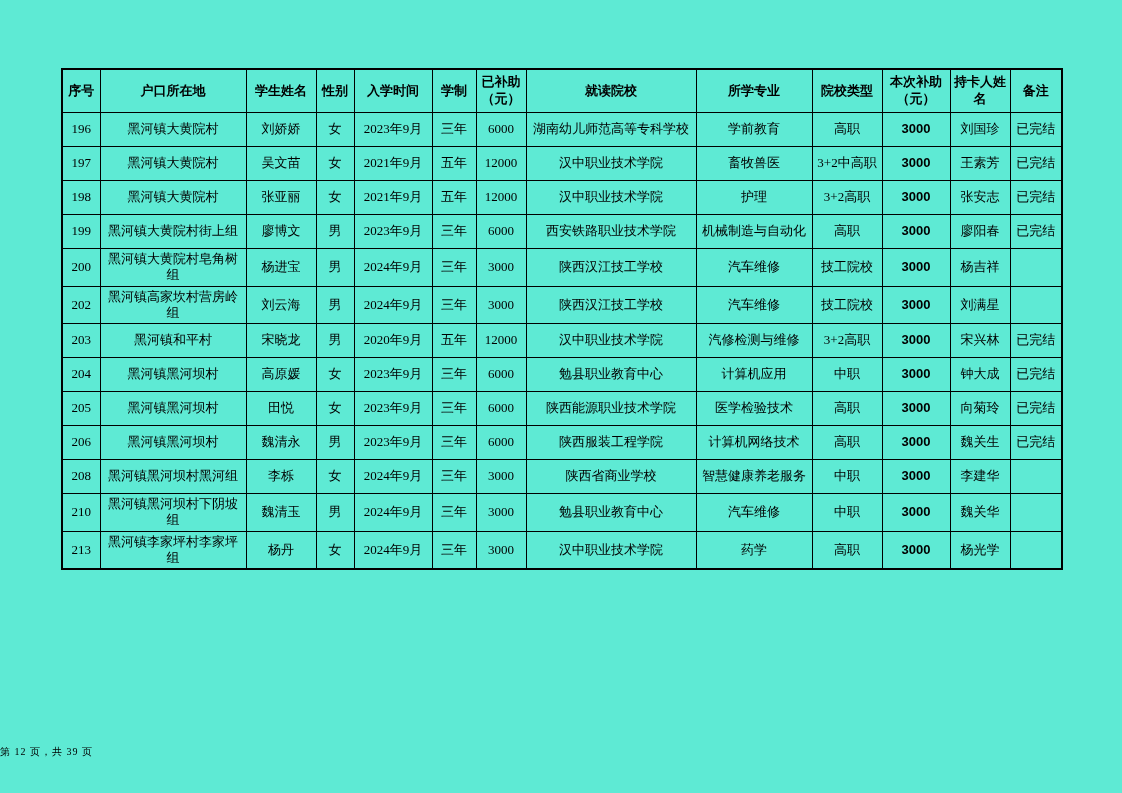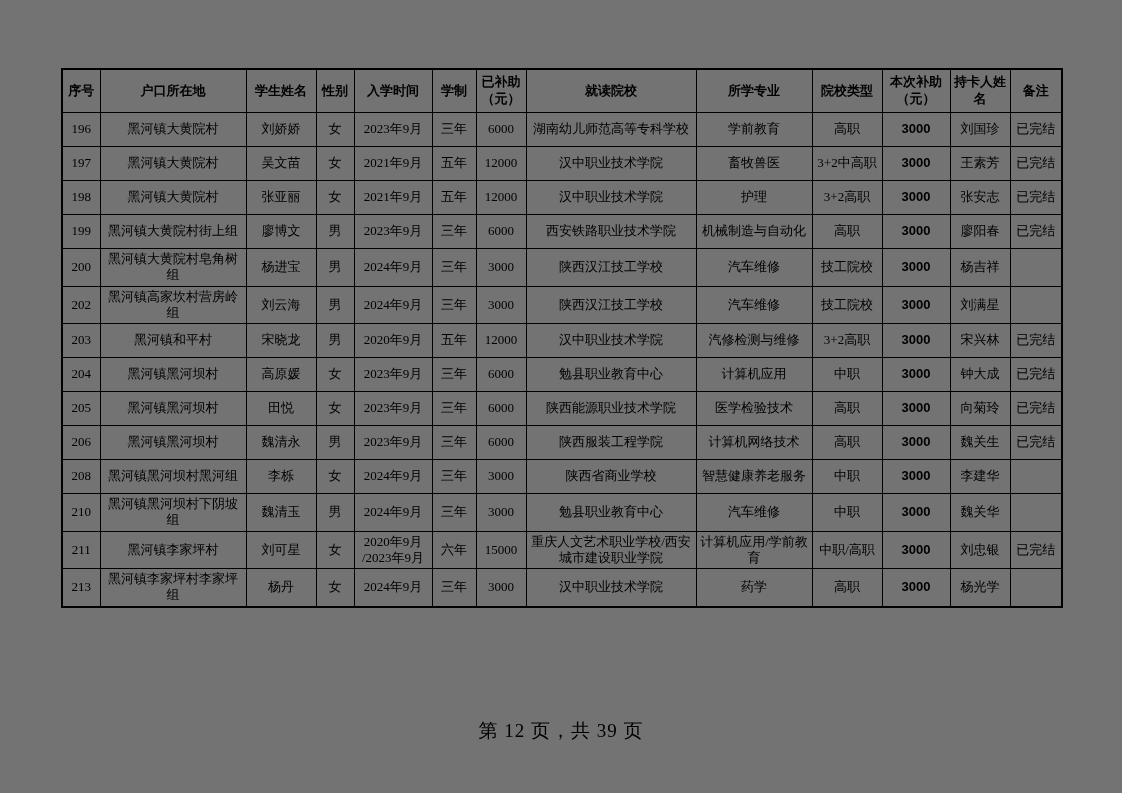--- a/index.html
+++ b/index.html
@@ -1,20 +1,20 @@
 <!DOCTYPE html>
 <html><head>
 <meta charset="utf-8">
 <style>
   html, body { margin: 0; padding: 0; background: #ffffff; }
   .page {
     position: relative;
     width: 1122px;
     height: 793px;
-    background: #737373;
+    background: #5eead4;
     color: #000000;
     font-family: "Liberation Serif", "DejaVu Serif", serif;
     overflow: hidden;
   }
   table.subsidy {
     position: absolute;
     left: 61px;
     top: 68px;
     width: 1000px;
     border-collapse: collapse;
@@ -60,24 +60,23 @@
   td.c1 { text-align: left; padding-left: 5px; }
   
   td.c10 {
     font-family: "Liberation Sans", "DejaVu Sans", sans-serif;
     font-weight: bold;
     font-size: 15px;
   }
   .footer {
     position: absolute;
     left: 0;
-    top: 718px;
+    top: 745px;
     width: 100%;
-    text-align: center;
-    font-size: 19px;
+    font-size: 10px;
     letter-spacing: 1px;
     color: #000000;
   }
 </style>
 </head>
 <body>
 
 <div class="page">
   <table class="subsidy">
     <colgroup>
@@ -287,36 +286,20 @@
           <td class="c5">三年</td>
           <td class="c6">3000</td>
           <td class="c7">勉县职业教育中心</td>
           <td class="c8">汽车维修</td>
           <td class="c9">中职</td>
           <td class="c10">3000</td>
           <td class="c11">魏关华</td>
           <td class="c12"></td>
         </tr>
         <tr>
-          <td class="c0">211</td>
-          <td class="c1">黑河镇李家坪村</td>
-          <td class="c2">刘可星</td>
-          <td class="c3">女</td>
-          <td class="c4">2020年9月
-/2023年9月</td>
-          <td class="c5">六年</td>
-          <td class="c6">15000</td>
-          <td class="c7">重庆人文艺术职业学校/西安城市建设职业学院</td>
-          <td class="c8">计算机应用/学前教育</td>
-          <td class="c9">中职/高职</td>
-          <td class="c10">3000</td>
-          <td class="c11">刘忠银</td>
-          <td class="c12">已完结</td>
-        </tr>
-        <tr>
           <td class="c0">213</td>
           <td class="c1">黑河镇李家坪村李家坪组</td>
           <td class="c2">杨丹</td>
           <td class="c3">女</td>
           <td class="c4">2024年9月</td>
           <td class="c5">三年</td>
           <td class="c6">3000</td>
           <td class="c7">汉中职业技术学院</td>
           <td class="c8">药学</td>
           <td class="c9">高职</td>

